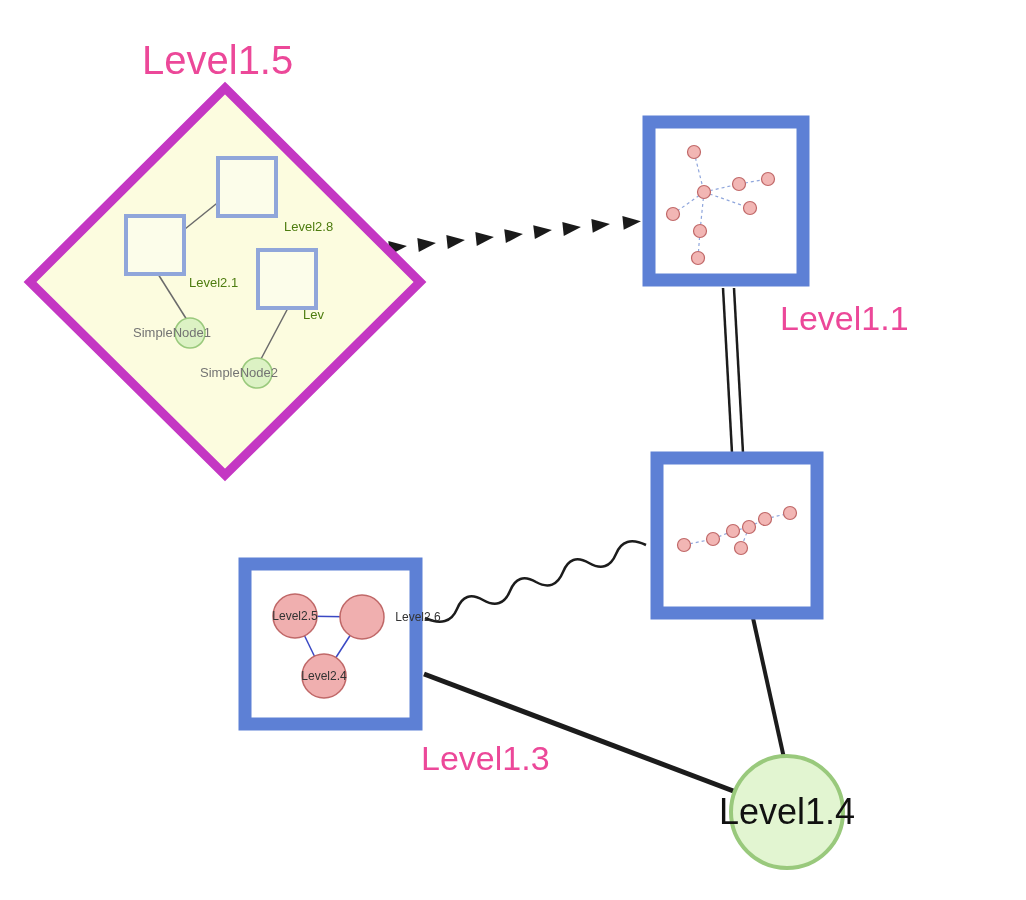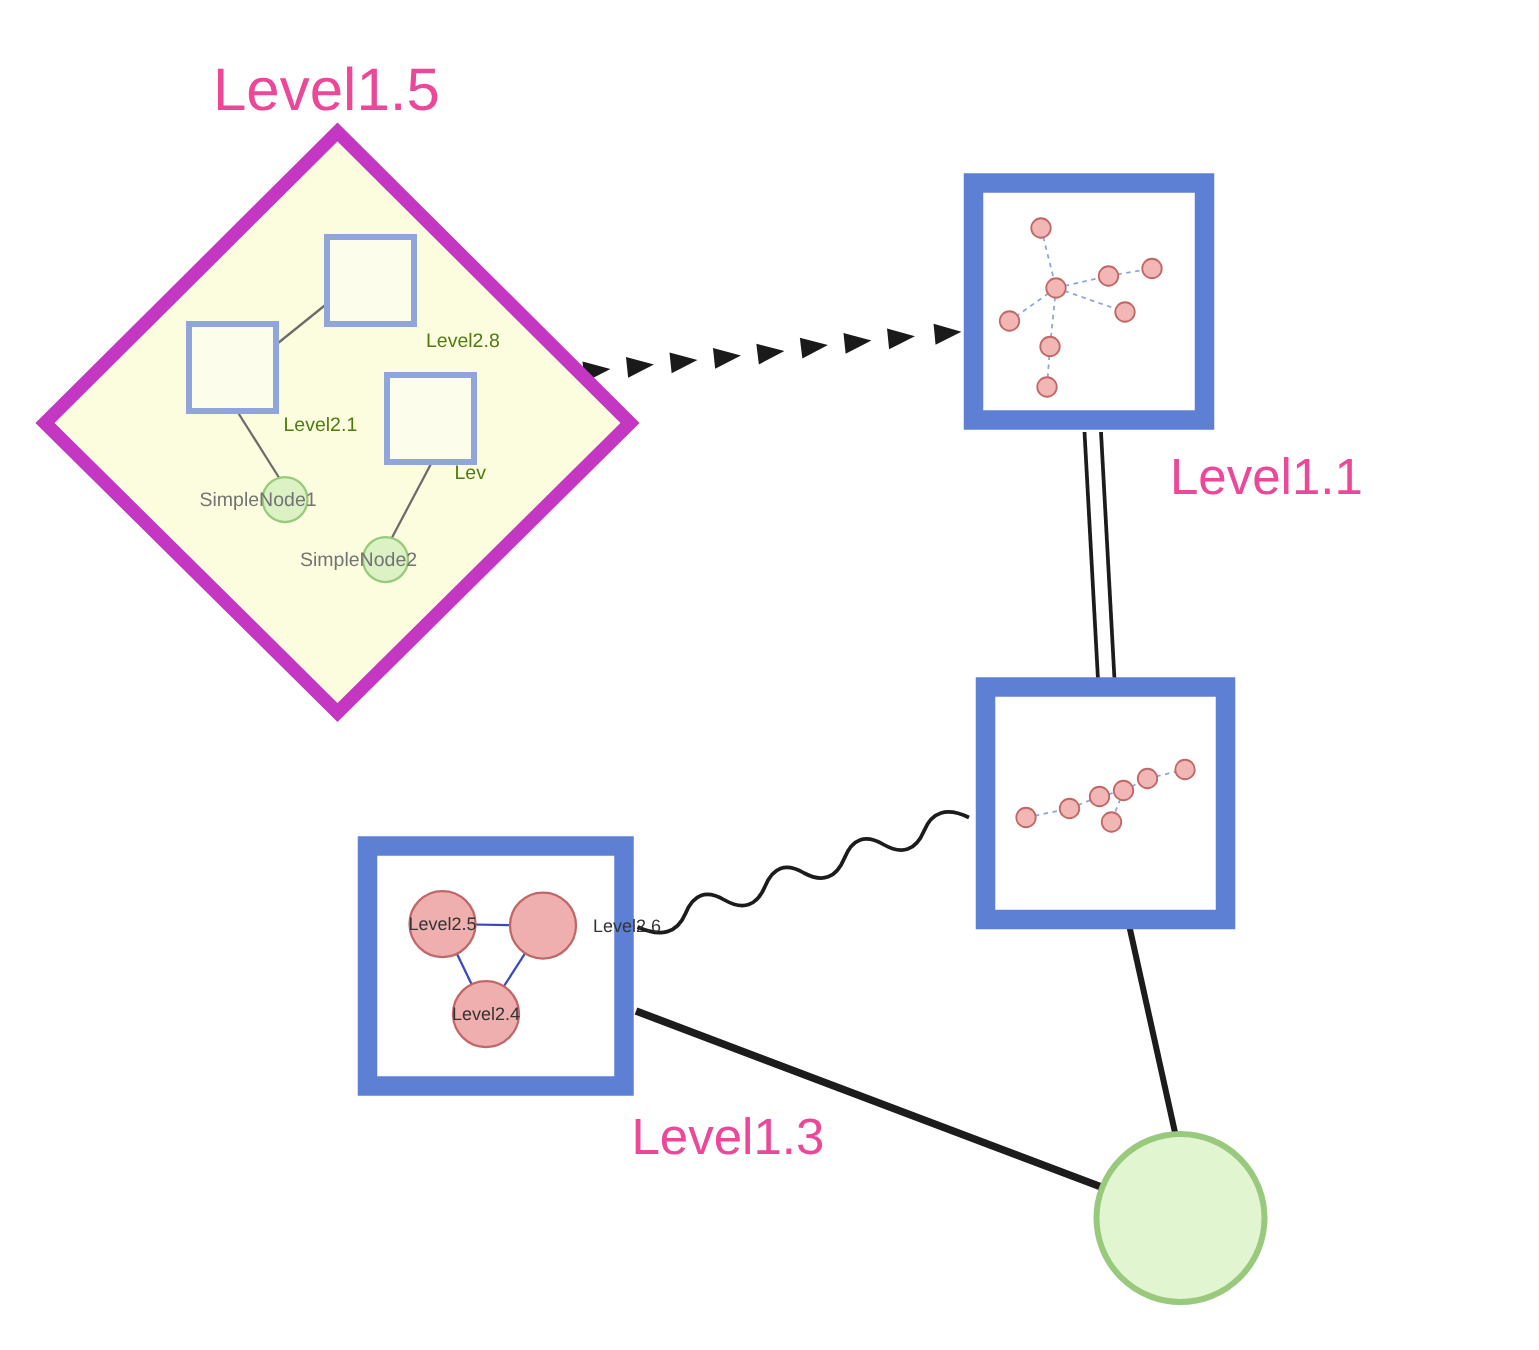--- a/index.html
+++ b/index.html
@@ -115,20 +115,21 @@
     <circle cx="787" cy="812" r="56" fill="#E2F5D1" stroke="#99C97C" stroke-width="4"></circle>
   </svg>
 
   <div class="lbl lbl-top-blue big" style="left:142px; top:38px;">Level1.5</div>
 
   <div class="lbl lbl-top-blue" style="left:780px; top:300px;">Level1.1</div>
 
 
   <div class="lbl lbl-top-blue" style="left:421px; top:740px;">Level1.3</div>
 
+  <div class="lbl lbl-top-black" style="left:700px; top:792px; width:174px;">Level1.4</div>
 
   <div class="lbl lbl-inner-blue" style="left:284px; top:220px;">Level2.8</div>
   <div class="lbl lbl-inner-blue" style="left:189px; top:276px;text-align:center;">Level2.1</div>
   <div class="lbl lbl-inner-blue" style="left:303px; top:308px;">Lev</div>
   <div class="lbl lbl-inner-dark" style="left:133px; top:326px; width:114px;">SimpleNode1</div>
   <div class="lbl lbl-inner-dark" style="left:200px; top:366px; width:114px;">SimpleNode2</div>
 
   <div class="lbl lbl-pink-node" style="left:268px; top:610px; width:54px;">Level2.5</div>
   <div class="lbl lbl-pink-node" style="left:343px; top:611px; width:54px;margin-left:48px;">Level2.6</div>
   <div class="lbl lbl-pink-node" style="left:297px; top:670px; width:54px;">Level2.4</div>

